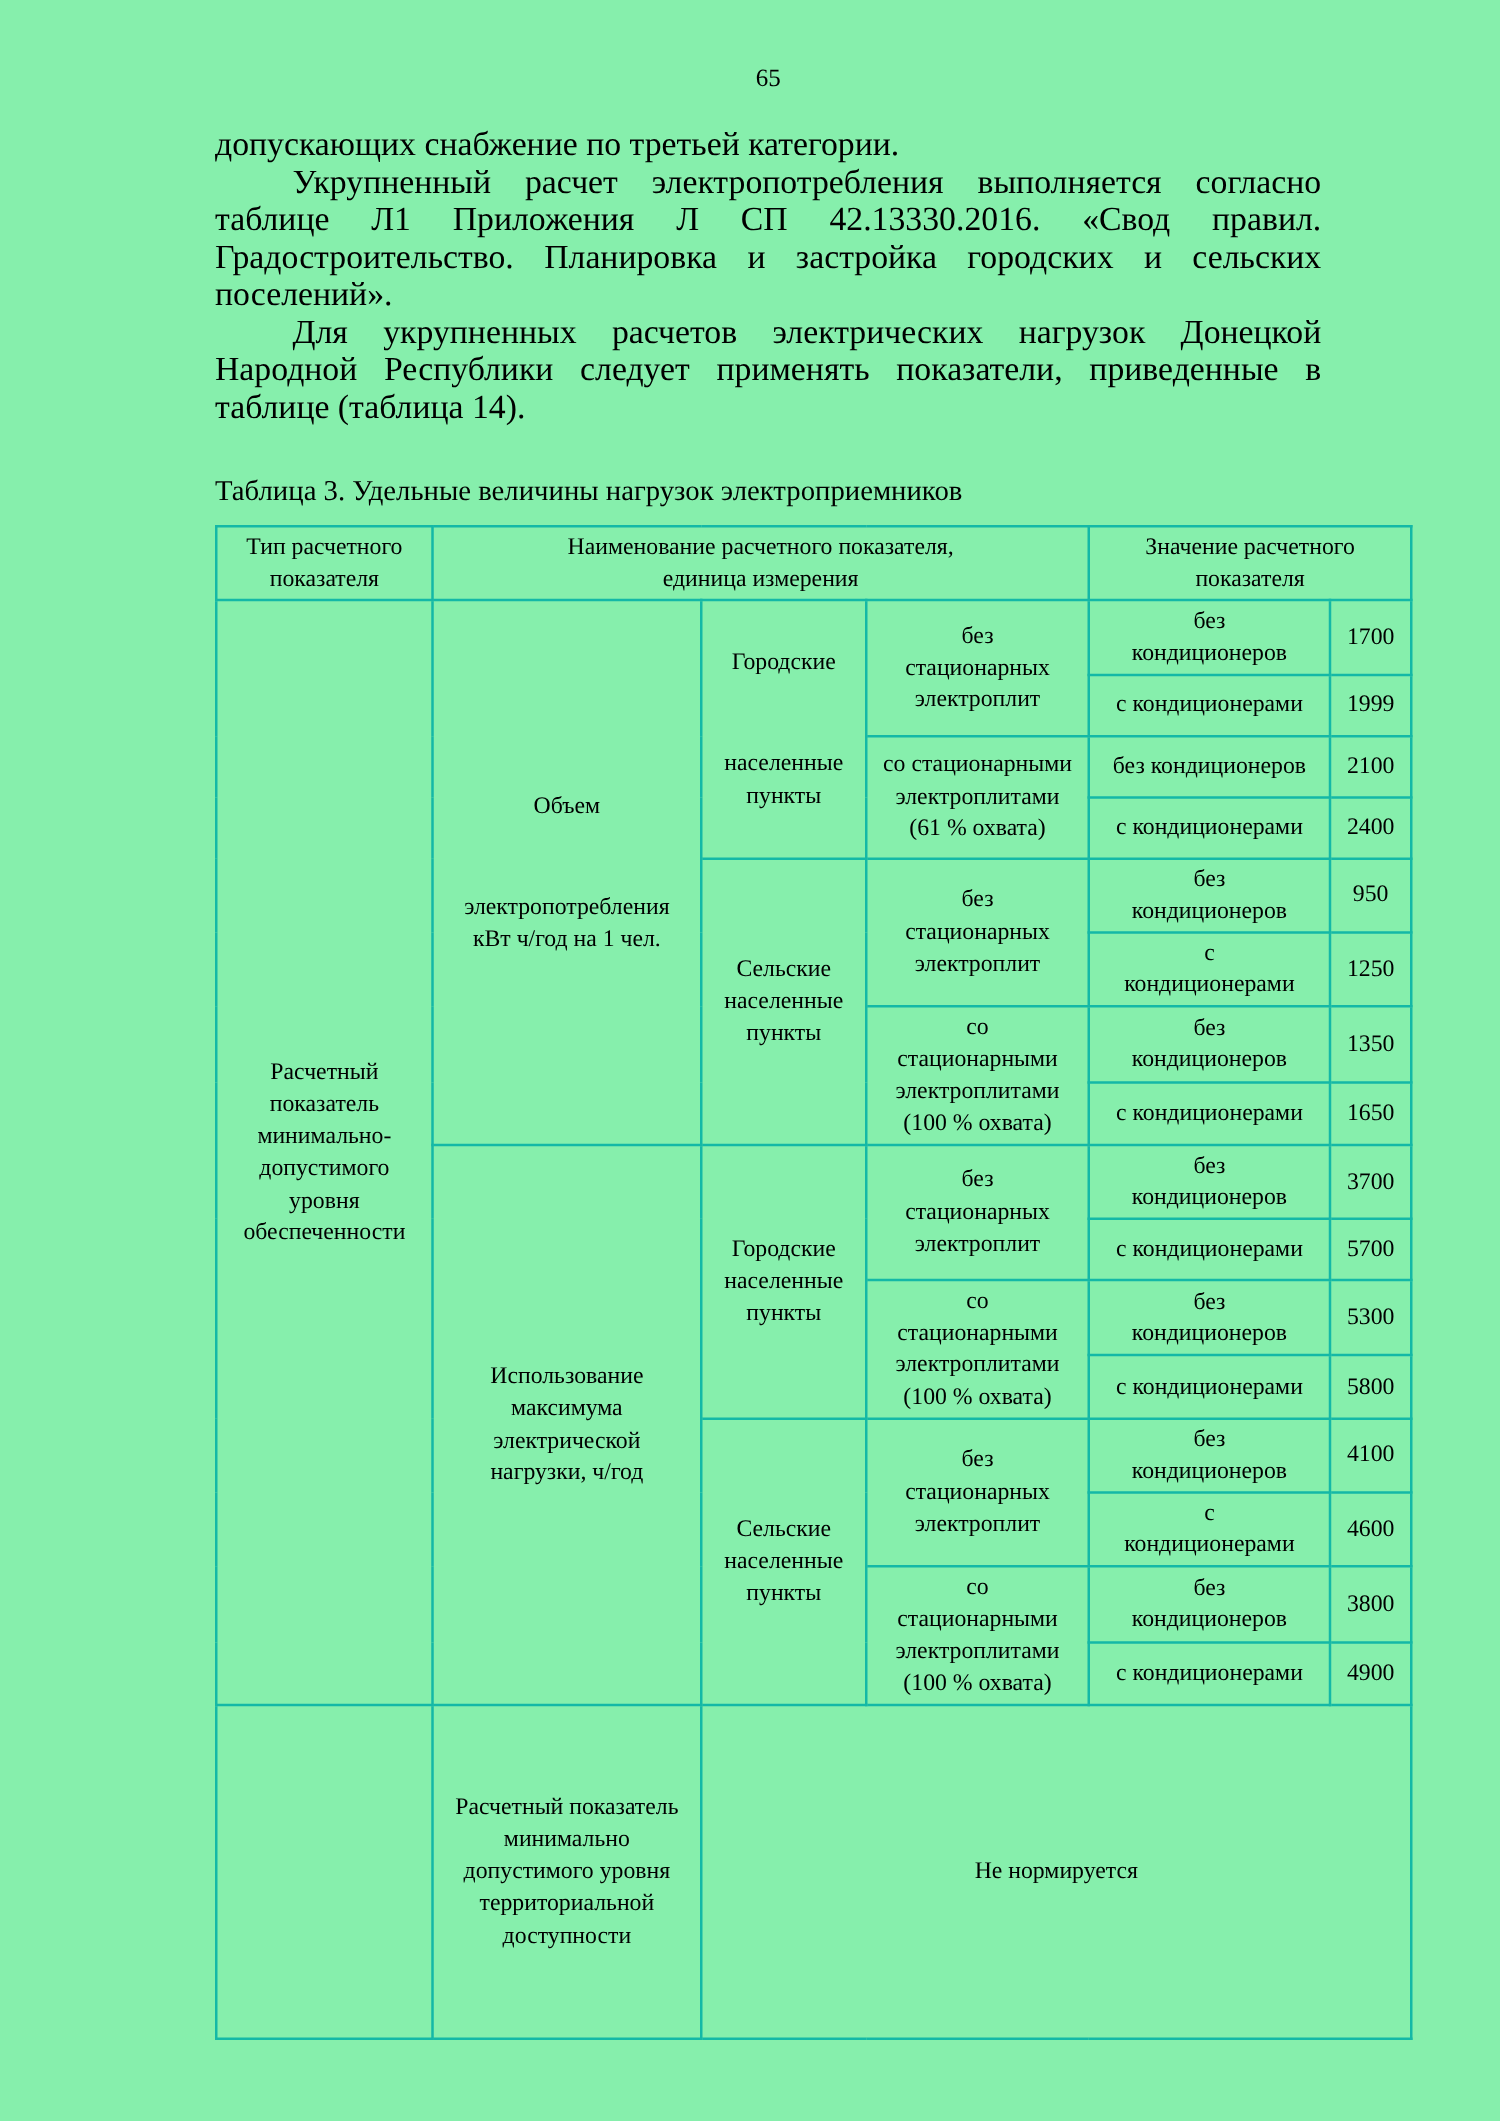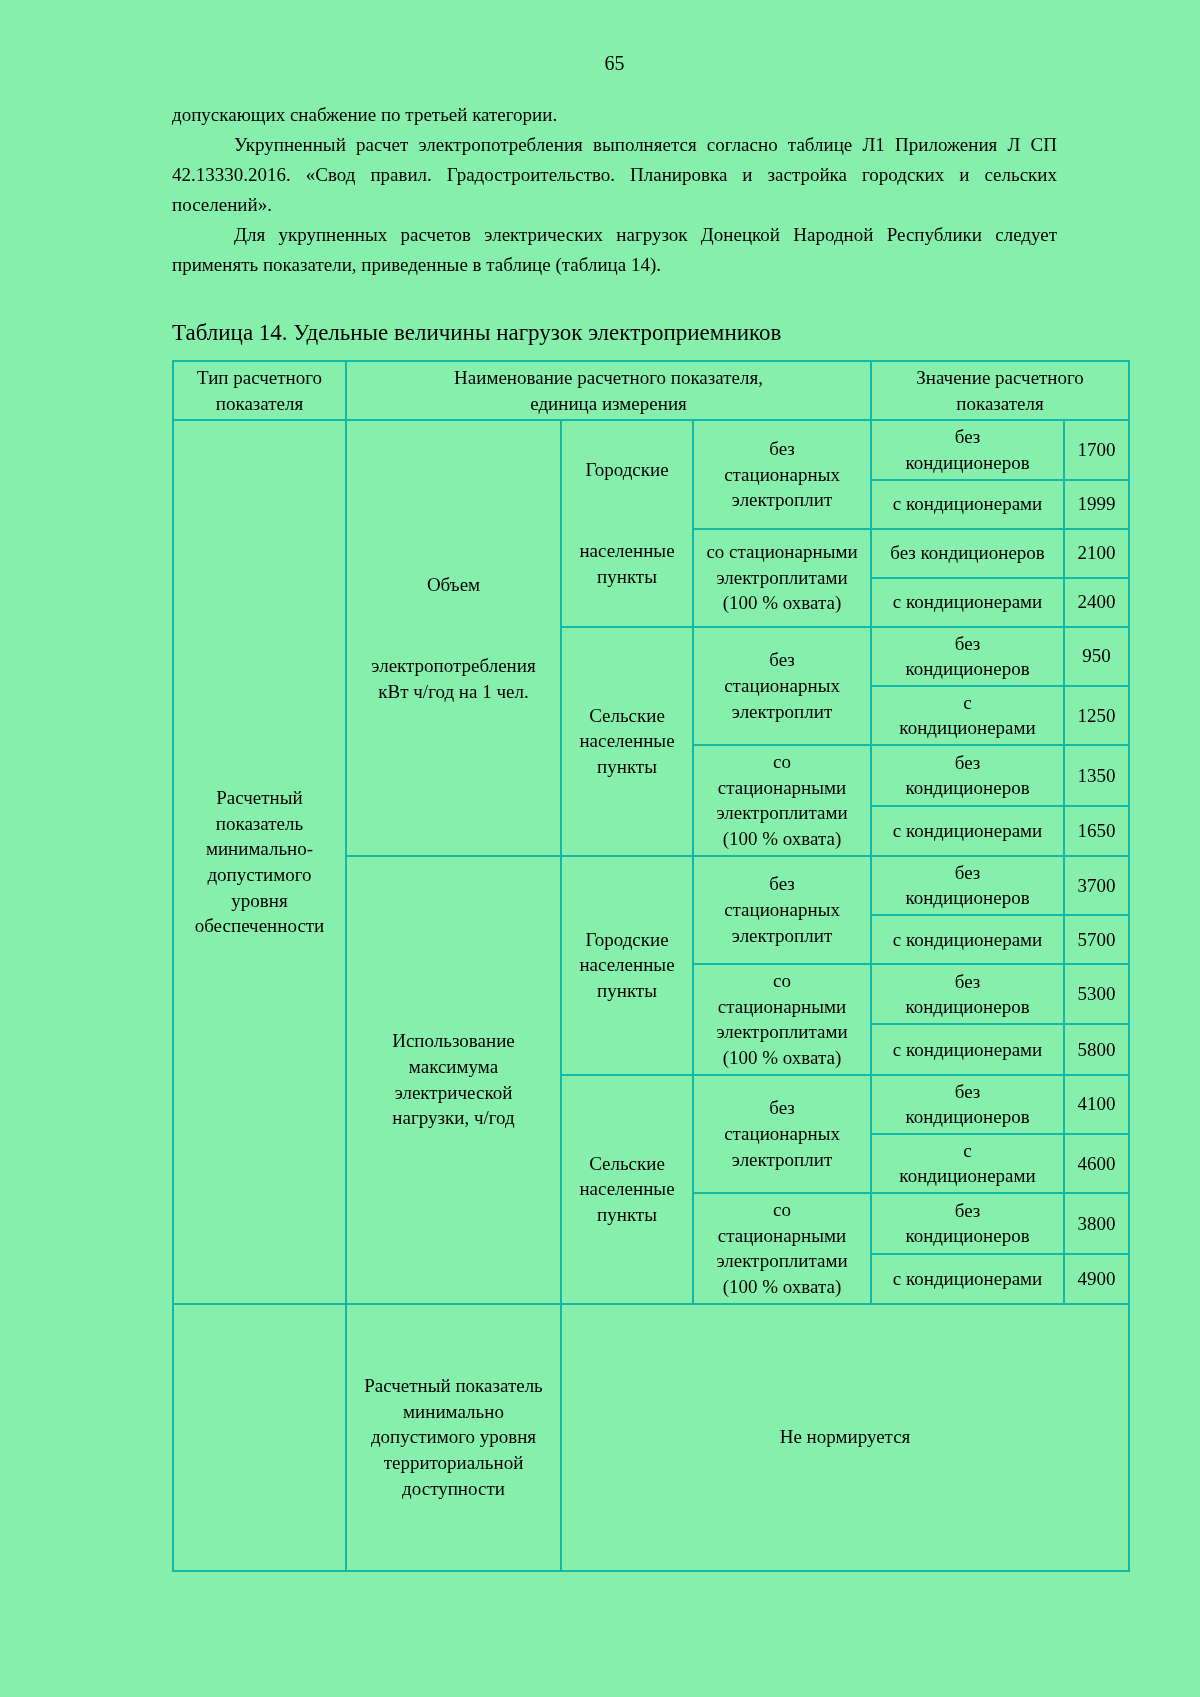--- a/index.html
+++ b/index.html
@@ -9,21 +9,21 @@
     background:#86efac;color:#000;
     font-family:"Liberation Serif","DejaVu Serif",serif;
     overflow:hidden;
     box-sizing:border-box;
     padding:50px 72px 0 172px;
   }
   .pageno{
     width:885px;text-align:center;
     font-size:20px;line-height:26px;margin-bottom:24px;
   }
-  .bodytext{width:885px;font-size:19px;line-height:30px;text-align:justify;}
+  .bodytext{width:885px;font-size:27px;line-height:30px;text-align:justify;}
   .bodytext p{margin:0;}
   .bodytext p.indent{text-indent:62px;}
   .caption{
     width:956px;font-size:23px;line-height:30px;
     margin-top:38px;margin-bottom:12px;text-align:left;
   }
   table.grid{
     border-collapse:collapse;table-layout:fixed;
     width:956px;
     font-size:19px;line-height:1.35;
@@ -50,21 +50,21 @@
 <div class="page">
 
   <div class="pageno">65</div>
 
   <div class="bodytext">
     <p>допускающих снабжение по третьей категории.</p>
     <p class="indent">Укрупненный расчет электропотребления выполняется согласно таблице Л1 Приложения Л СП 42.13330.2016. «Свод правил. Градостроительство. Планировка и застройка городских и сельских поселений».</p>
     <p class="indent">Для укрупненных расчетов электрических нагрузок Донецкой Народной Республики следует применять показатели, приведенные в таблице (таблица 14).</p>
   </div>
 
-  <div class="caption">Таблица 14. Удельные величины нагрузок электроприемников</div>
+  <div class="caption">Таблица 3. Удельные величины нагрузок электроприемников</div>
 
   <table class="grid">
     <colgroup>
       <col style="width:173px">
         <col style="width:215px">
         <col style="width:132px">
       <col style="width:178px">
         <col style="width:193px">
         <col style="width:65px">
     </colgroup>
@@ -104,21 +104,21 @@
       <td class="val">1700</td>
     </tr>
     <tr class="data">
       <td>с кондиционерами</td>
       <td class="val">1999</td>
     </tr>
 
     <tr class="data">
       <td rowspan="2">со стационарными
 электроплитами
-(100 % охвата)</td>
+(61 % охвата)</td>
       <td>без кондиционеров</td>
       <td class="val">2100</td>
     </tr>
     <tr class="data">
       <td>с кондиционерами</td>
       <td class="val">2400</td>
     </tr>
 
     <tr class="data">
       <td class="vt" rowspan="4">Сельские

